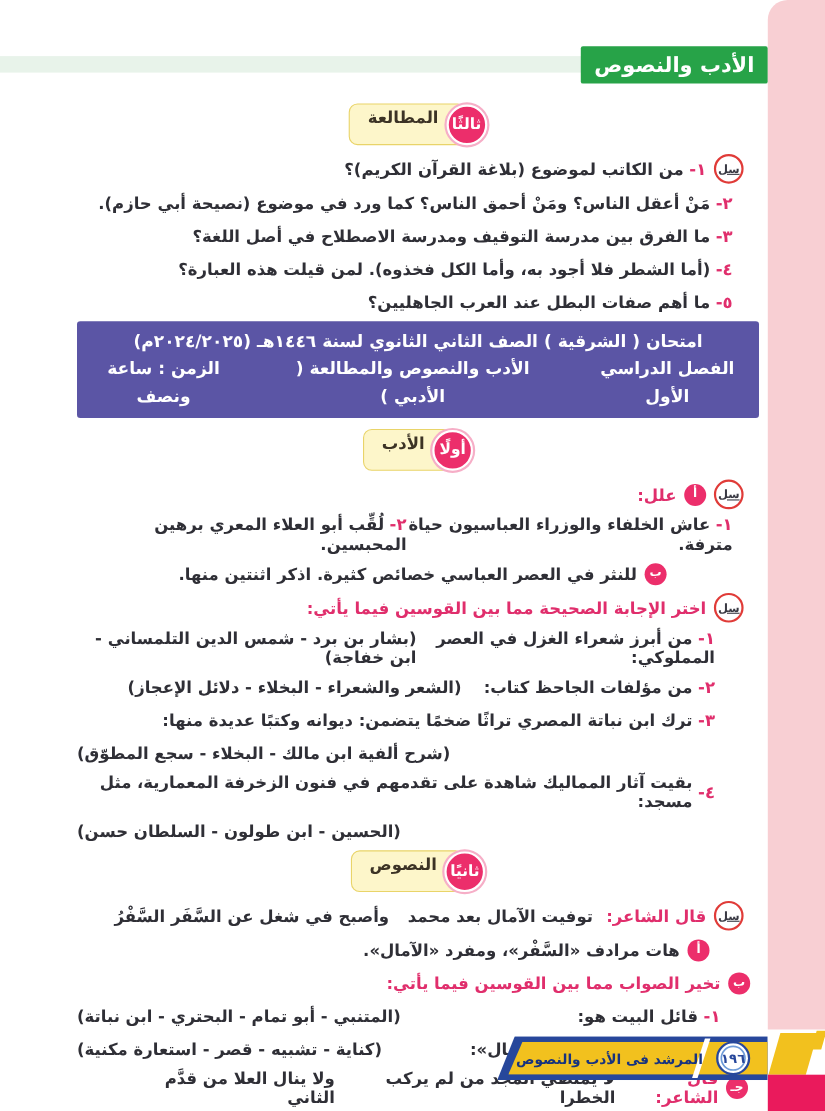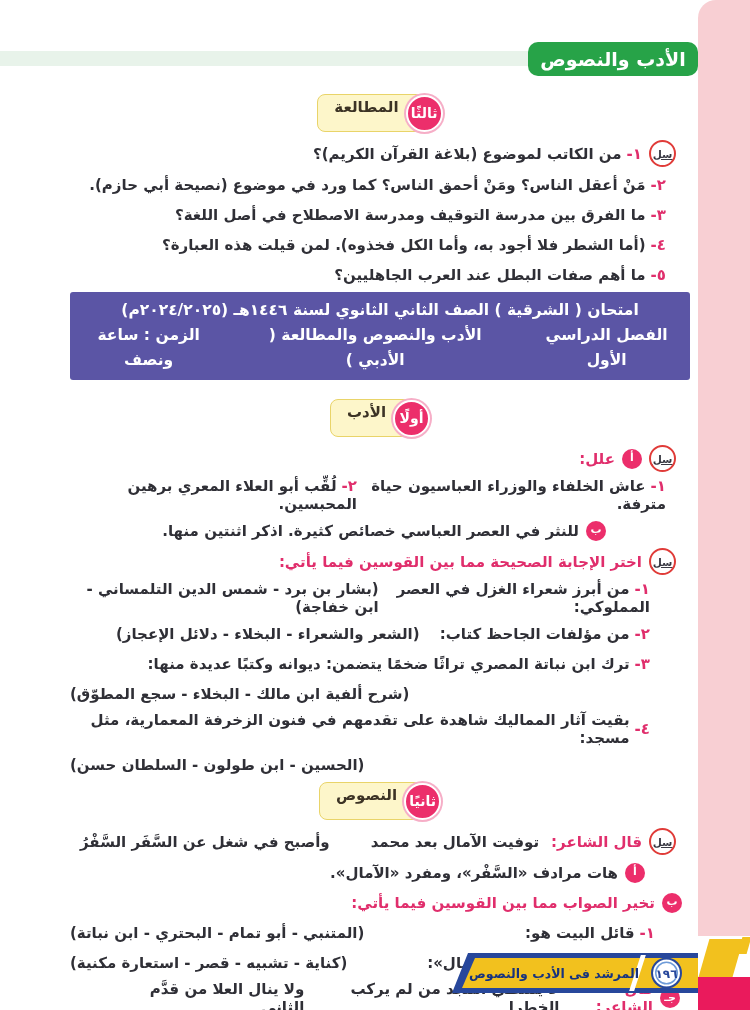--- a/index.html
+++ b/index.html
@@ -6,42 +6,42 @@
   html,body { background:#ffffff; }
   .page {
     position:relative; width:750px; height:1010px; overflow:hidden;
     background:#ffffff; direction:rtl;
     font-family:"DejaVu Sans", sans-serif;
   }
   
   .header-band { position:absolute; top:51px; left:0; width:604px; height:15px; background:#E8F3EA; }
   .header-badge {
     position:absolute; top:42px; left:528px; width:170px; height:34px;
-    background:#27A348; border-radius:10px; color:#fff;
+    background:#27A348; border-radius:2px; color:#fff;
     display:flex; align-items:center; justify-content:center;
     font-size:19px; font-weight:bold; letter-spacing:0;
   }
   
   .side-strip { position:absolute; top:0; right:0; width:52px; height:936px; background:#F8CFD3; border-top-left-radius:18px; }
   .deco-gold-a { position:absolute; right:12px; bottom:33px; width:34px; height:38px; background:#F2C11E; transform:skewX(-16deg); }
   .deco-gold-b { position:absolute; right:1px; bottom:56px; width:9px; height:17px; background:#F2C11E; transform:skewX(-16deg); }
   .deco-crimson { position:absolute; right:0; bottom:0; width:52px; height:33px; background:#EA1A5C; }
   
   .content { position:absolute; top:92px; right:60px; left:70px; direction:rtl; color:#2F2F36; }
   .row { display:flex; align-items:center; margin-bottom:5px; min-height:25px; font-size:15px; font-weight:bold; }
   .split { justify-content:space-between; }
   .leftline { justify-content:flex-end; }
   .num { color:#E02E6C; font-weight:bold; margin-left:5px; white-space:nowrap; }
   .magenta { color:#E02E6C; font-weight:bold; }
   .txt { color:#2F2F36; }
   
   .pr14{padding-right:14px;} .pr24{padding-right:24px;} .pr40{padding-right:40px;}
   .pr84{padding-right:84px;} .pr45{padding-right:45px;} .pr8{padding-right:8px;}
   .pr35{padding-right:35px;} .pr10{padding-right:10px;}
-  .mlB{margin-left:10px;} .mlC{margin-left:38px;} .mlE{margin-left:46px;}
+  .mlB{margin-left:34px;} .mlC{margin-left:38px;} .mlE{margin-left:46px;}
   
   .sal {
     flex:0 0 auto; width:27px; height:27px; border-radius:50%;
     border:2px solid #E03B38; background:#fff; color:#3A3A44;
     font-size:10.5px; font-weight:bold; display:flex; align-items:center; justify-content:center;
     margin-left:7px; white-space:nowrap;text-decoration:underline;
   }
   
   .lc {
     flex:0 0 auto; width:20px; height:20px; border-radius:50%;
@@ -58,26 +58,26 @@
     display:flex; align-items:center; justify-content:center; z-index:2; white-space:nowrap;
   }
   .pill {
     background:#FDF6CA; border:1.5px solid #E9D469; border-radius:8px;
     padding:3px 24px 15px 16px; margin-right:-18px;
     font-size:15px; font-weight:bold; color:#3C3325; z-index:1; white-space:nowrap;
   }
   
   .banner {
     background:#5B55A5; color:#fff; text-align:center;
-    padding:6px 6px 7px; margin:3px 0 19px; border-radius:3px;
+    padding:6px 6px 7px; margin:3px 0 10px; border-radius:3px;
     font-weight:bold; font-size:15.5px; line-height:25px;
   }
   .banner-line2 { display:flex; justify-content:center; gap:26px; flex-wrap:nowrap; }
   
-  .ribbon { position:absolute; right:52px; bottom:17px; width:246px; height:40px; }
+  .ribbon { position:absolute; right:52px; bottom:28px; width:246px; height:40px; }
   .ribbon-blue { position:absolute; inset:0; background:#27479B; clip-path:polygon(16px 0, 100% 0, 100% 100%, 0 100%); }
   .ribbon-gold { position:absolute; top:5px; bottom:5px; left:10px; right:0; background:#F2C11E; clip-path:polygon(13px 0, 100% 0, 100% 100%, 0 100%); }
   .ribbon-slash { position:absolute; top:2px; bottom:2px; right:58px; width:5px; background:#ffffff; transform:skewX(-18deg); }
   .ribbon-text {
     position:absolute; top:0; bottom:0; right:70px; left:28px;
     display:flex; align-items:center; justify-content:center;
     color:#17337F; font-size:12.5px; font-weight:bold; white-space:nowrap;
   }
   .page-circle {
     position:absolute; right:16px; top:50%; transform:translateY(-50%);

